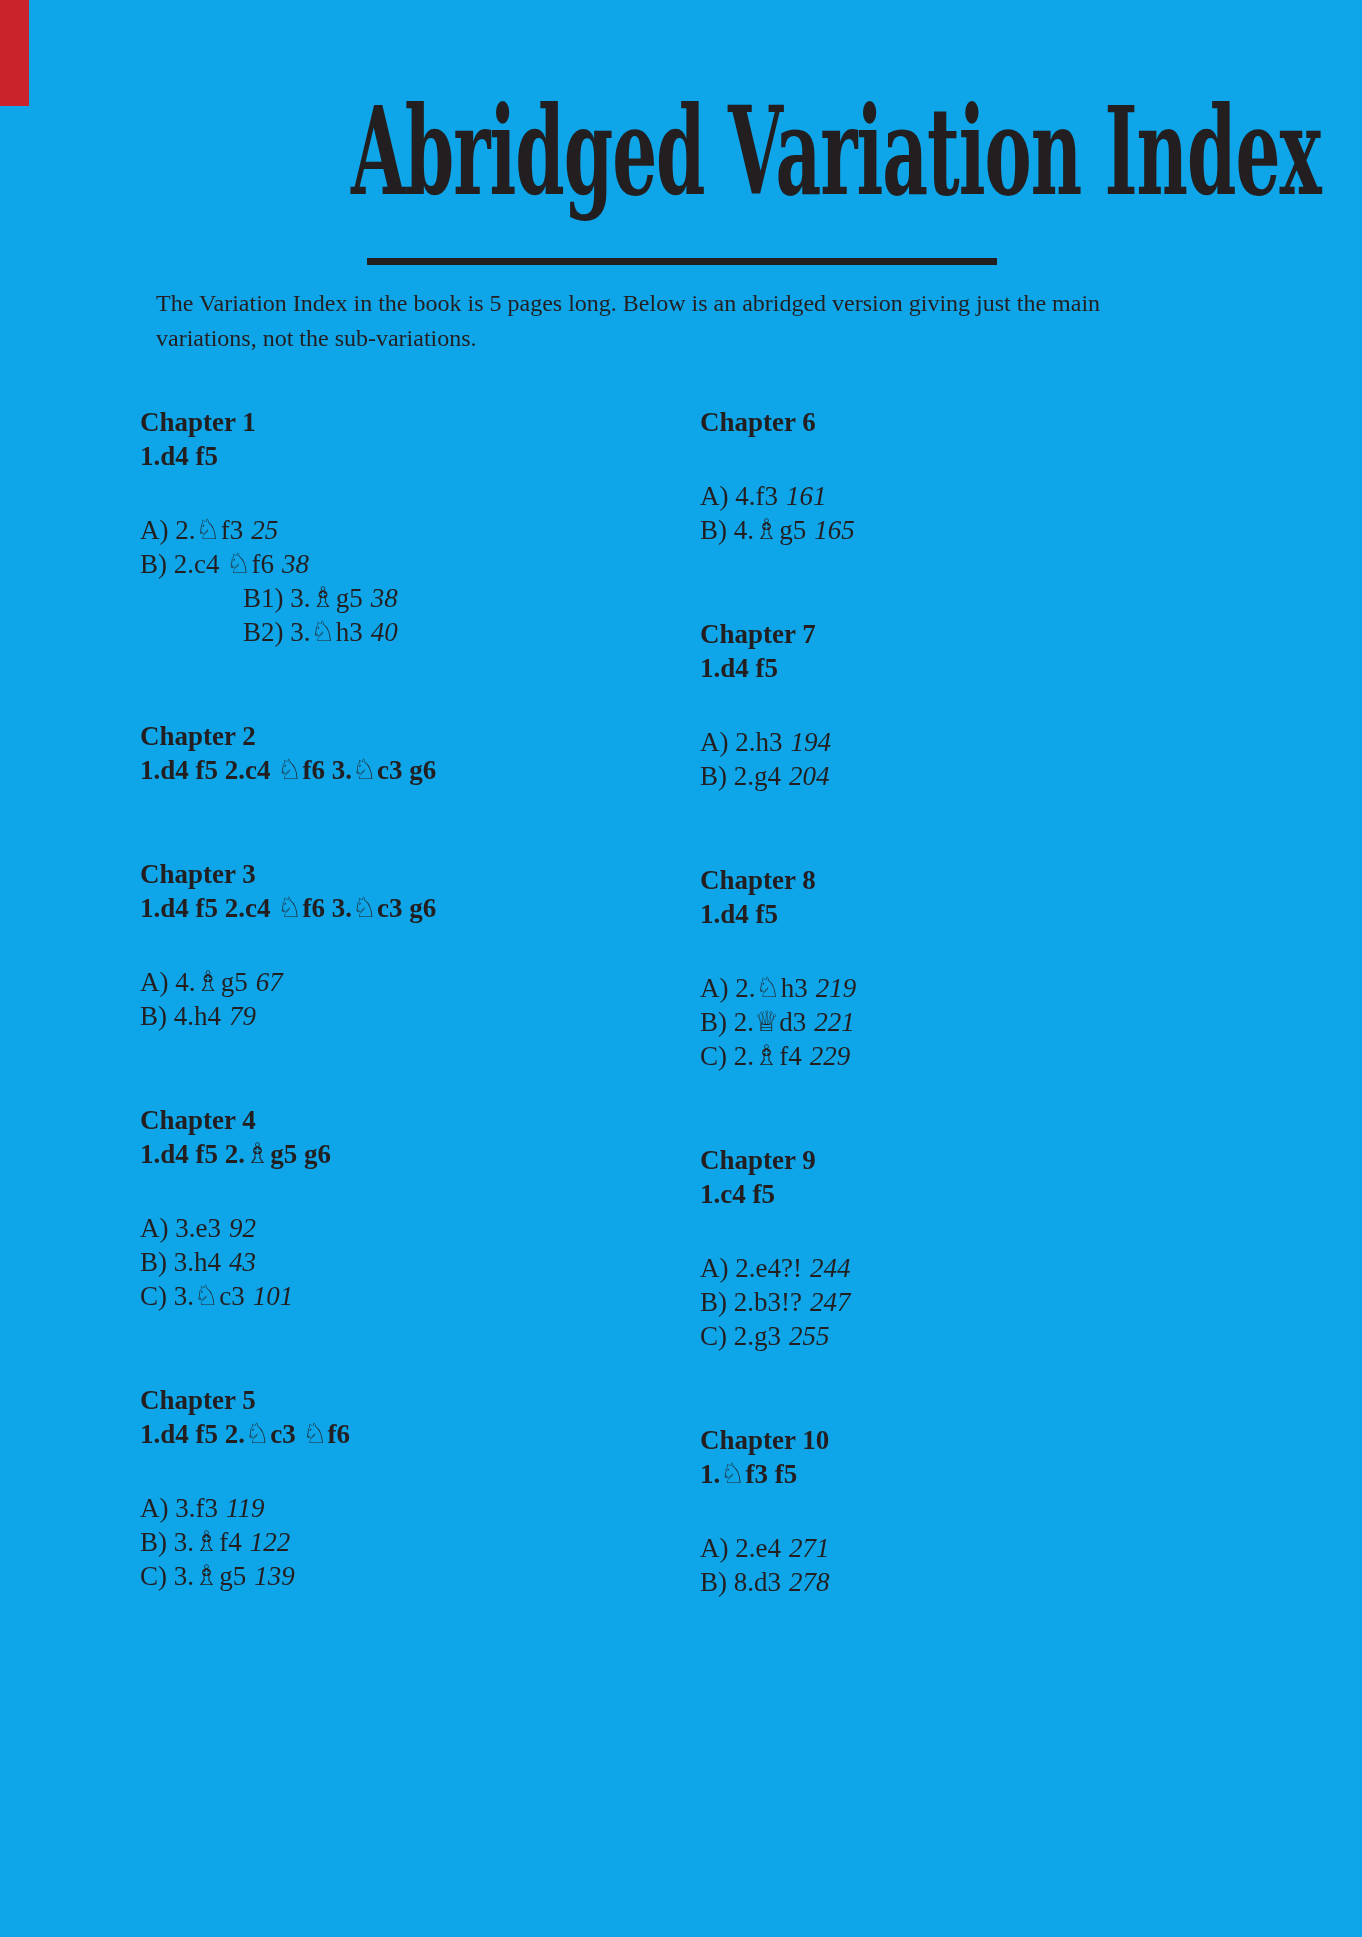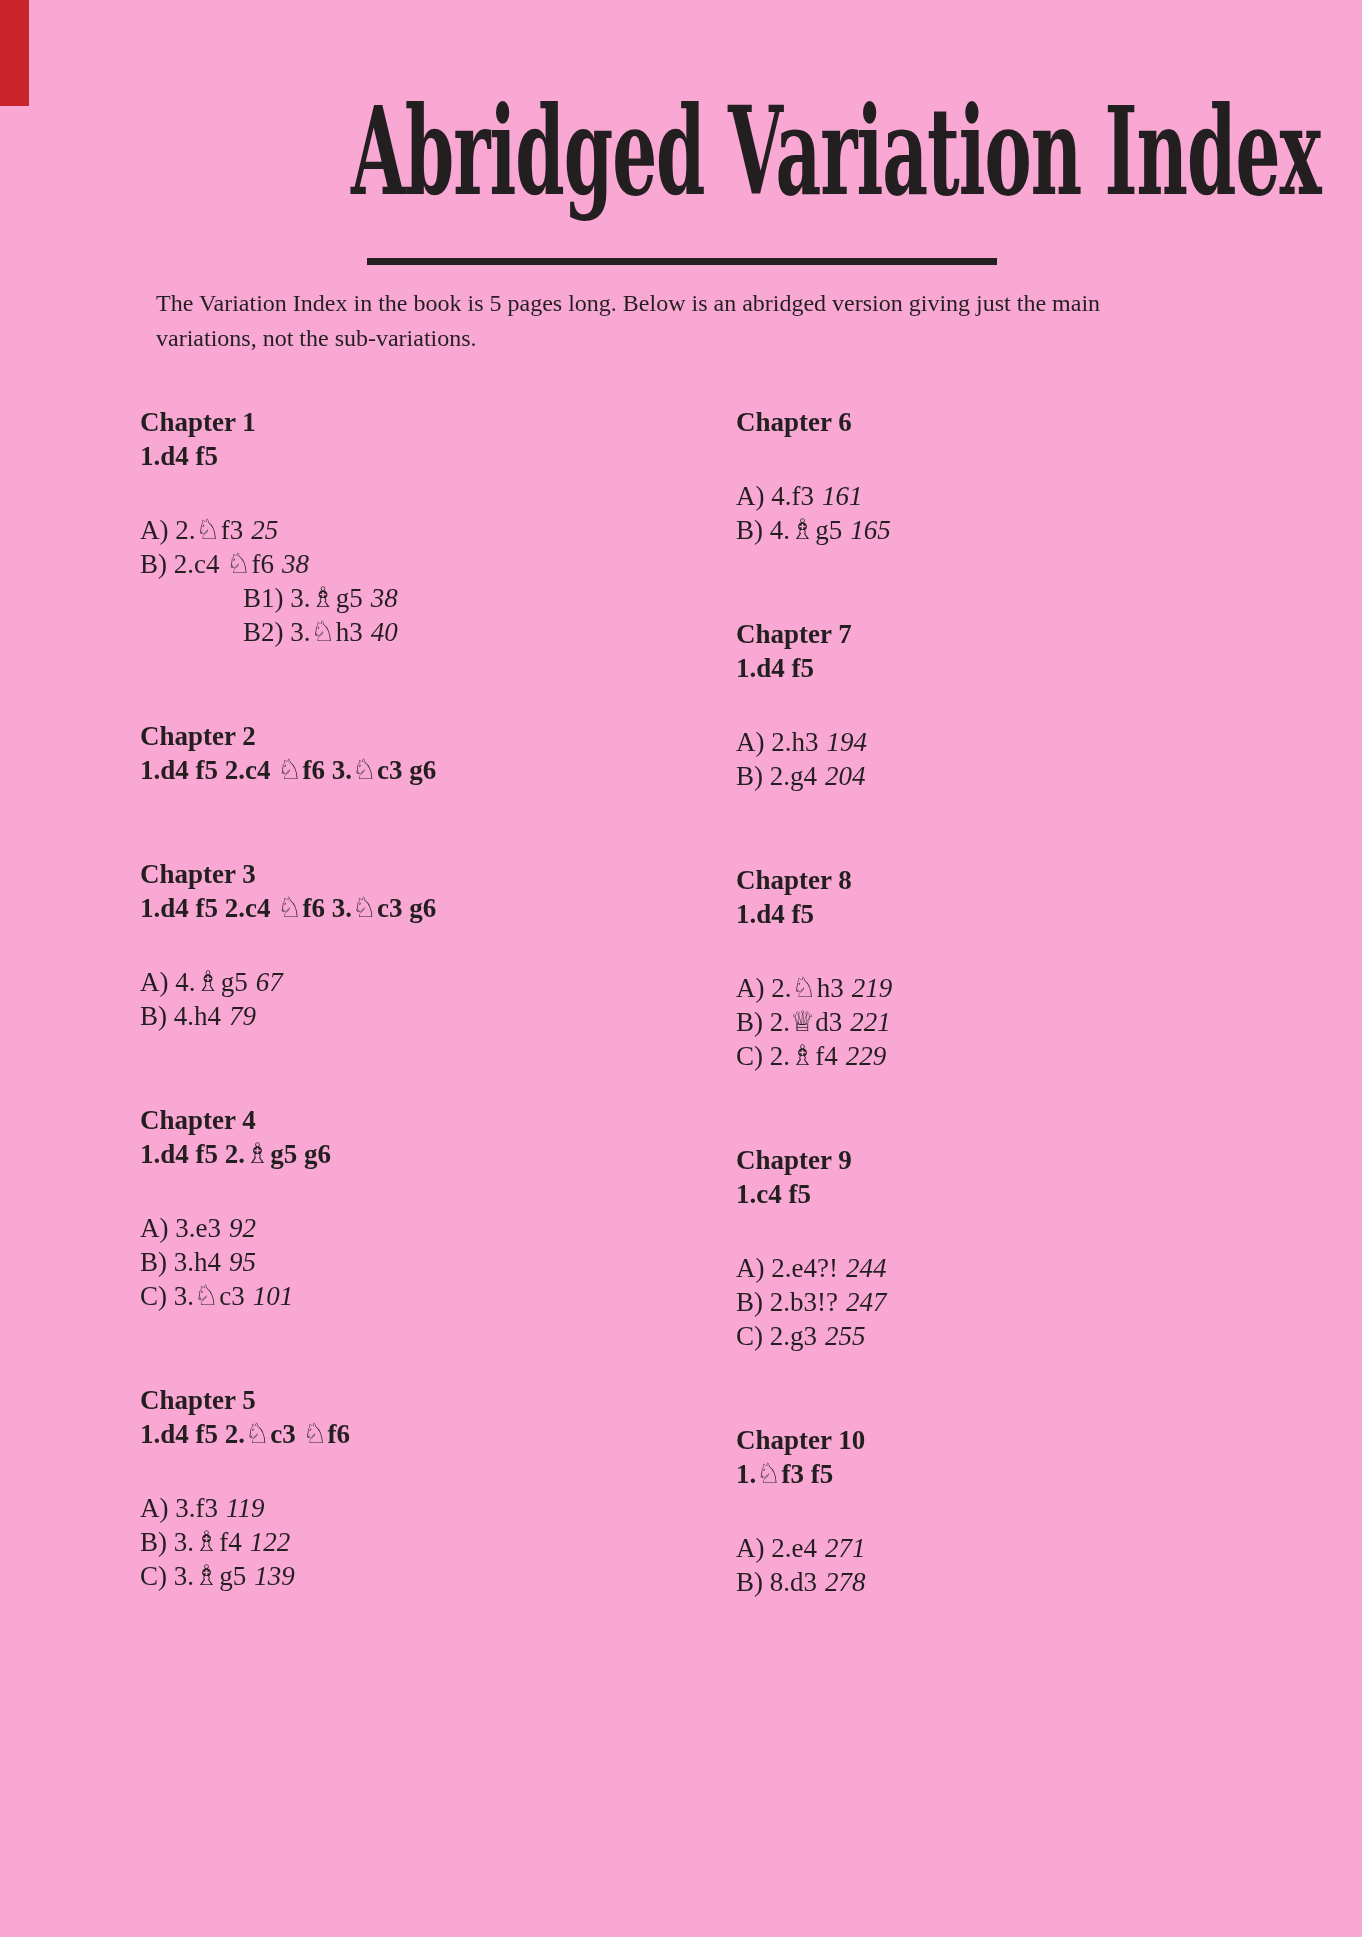--- a/index.html
+++ b/index.html
@@ -1,19 +1,19 @@
 <!DOCTYPE html>
 <html><head>
 <meta charset="utf-8">
 <style>
   html,body{margin:0;padding:0;background:#ffffff;}
   .page{
     position:relative;
     width:1362px;height:1937px;
-    background:#f9a8d4;
+    background:#0ea5e9;
     font-family:"Liberation Serif",serif;
     color:#231f20;
     overflow:hidden;
   }
   .ribbon{
     position:absolute;left:0;top:0;
     width:29px;height:106px;
   }
   h1.title{
     position:absolute;left:0;right:0;top:84px;
@@ -33,21 +33,21 @@
     width:630px;height:7px;background:#231f20;
   }
   .intro{
     position:absolute;left:156px;top:286px;
     font-size:24px;line-height:35px;
     white-space:nowrap;
   }
   .cols{position:absolute;top:405px;left:0;right:0;}
   .col{position:absolute;top:0;width:560px;}
   .col-left{left:140px;}
-  .col-right{left:700px;margin-left:36px;}
+  .col-right{left:700px;}
   .chapter{margin:0 0 70px 0;}
   .ch-head,.ch-move{
     font-weight:bold;font-size:27px;line-height:34px;margin:0;
   }
   .vars{margin-top:40px;}
   .var-line{font-size:27px;line-height:34px;white-space:nowrap;}
   .var-line.indent{padding-left:103px;}
   .var-page{font-style:italic;margin-left:8px;text-align:center;}
   .fig{
     font-family:"DejaVu Sans",sans-serif;
@@ -93,21 +93,21 @@
           <div class="vars">
             <div class="var-line"><span class="var-label">A)</span> <span class="var-move">4.<span class="fig">♗</span>g5</span><span class="var-page">67</span></div>
             <div class="var-line"><span class="var-label">B)</span> <span class="var-move">4.h4</span><span class="var-page">79</span></div>
           </div>
         </section>
         <section class="chapter">
           <h2 class="ch-head">Chapter 4</h2>
           <div class="ch-move">1.d4 f5 2.<span class="fig">♗</span>g5 g6</div>
           <div class="vars">
             <div class="var-line"><span class="var-label">A)</span> <span class="var-move">3.e3</span><span class="var-page">92</span></div>
-            <div class="var-line"><span class="var-label">B)</span> <span class="var-move">3.h4</span><span class="var-page">95</span></div>
+            <div class="var-line"><span class="var-label">B)</span> <span class="var-move">3.h4</span><span class="var-page">43</span></div>
             <div class="var-line"><span class="var-label">C)</span> <span class="var-move">3.<span class="fig">♘</span>c3</span><span class="var-page">101</span></div>
           </div>
         </section>
         <section class="chapter">
           <h2 class="ch-head">Chapter 5</h2>
           <div class="ch-move">1.d4 f5 2.<span class="fig">♘</span>c3 <span class="fig">♘</span>f6</div>
           <div class="vars">
             <div class="var-line"><span class="var-label">A)</span> <span class="var-move">3.f3</span><span class="var-page">119</span></div>
             <div class="var-line"><span class="var-label">B)</span> <span class="var-move">3.<span class="fig">♗</span>f4</span><span class="var-page">122</span></div>
             <div class="var-line"><span class="var-label">C)</span> <span class="var-move">3.<span class="fig">♗</span>g5</span><span class="var-page">139</span></div>

